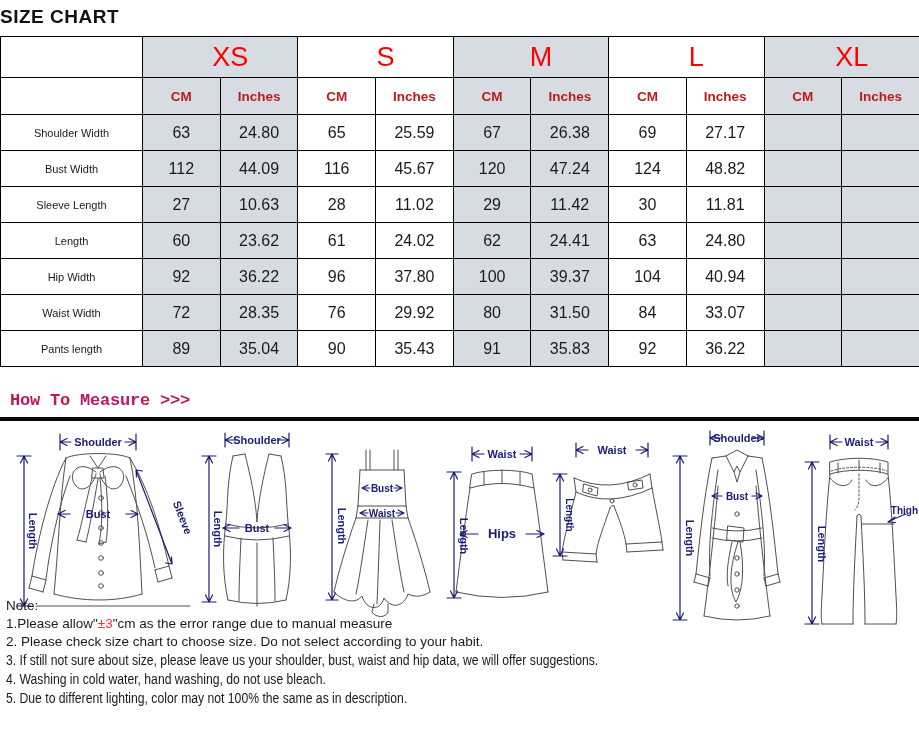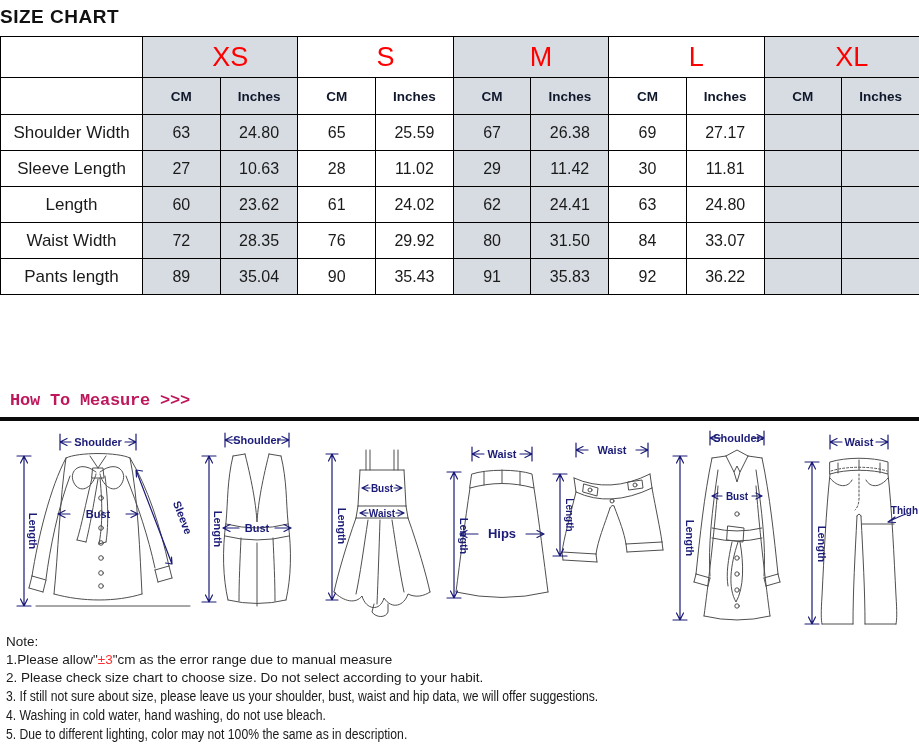--- a/index.html
+++ b/index.html
@@ -1,33 +1,33 @@
 <!DOCTYPE html>
 <html><head>
 <meta charset="utf-8">
 <style>
   * { box-sizing: border-box; margin: 0; padding: 0; }
   html,body { width: 919px; height: 752px; background: #ffffff; font-family: "Liberation Sans", sans-serif; position: relative; overflow: hidden; }
   .page-title { position: absolute; top: 6px; left: 0; width: 919px; text-align: left; font-size: 19px; font-weight: bold; color: #111; letter-spacing: .5px; }
   table.size-table { position: absolute; top: 36px; left: 0; width: 919px; border-collapse: collapse; table-layout: fixed; }
   table.size-table td { border: 1px solid #000; text-align: center; vertical-align: middle; overflow: hidden; background: #fff; }
   tr.size-row td { height: 41px; font-size: 27px; color: #ff0000; padding-left: 20px; }
-  tr.unit-row td { height: 37px; font-size: 13.5px; font-weight: bold; color: #0f172a; }
+  tr.unit-row td { height: 37px; font-size: 13.5px; font-weight: bold; color: #b91c1c; }
   tr.data-row td { height: 36px; font-size: 16px; color: #1a1a1a; }
-  tr.data-row td.rl { font-size: 17px; }
+  tr.data-row td.rl { font-size: 11px; }
   td.sh { background: #d7dce3 !important; }
   .htm-heading { position: absolute; top: 391px; left: 10px; font-size: 17px; font-weight: bold; color: #be185d; letter-spacing: -0.2px; font-family: Liberation Mono, monospace; }
   .divider { position: absolute; top: 417px; left: 0; width: 919px; height: 4px; background: #0a0a0a; }
   .figures { position: absolute; top: 426px; left: 0; width: 919px; height: 206px; padding-left: 22px; }
   .figures svg { position: absolute; top: 0; }
   .g { stroke: #4f4f4f; fill: none; stroke-width: 1; stroke-linecap: round; stroke-linejoin: round; }
   .a { stroke: #1b1b78; fill: none; stroke-width: 1.2; stroke-linecap: round; }
   .t { fill: #1b1b78; font-family: "Liberation Sans", sans-serif; font-size: 11px; font-weight: bold; text-anchor: middle; }
   .t.small { font-size: 10px; }
-  .notes { position: absolute; top: 633px; left: 6px; width: 910px; font-size: 13.5px; color: #1a1a1a; }
+  .notes { position: absolute; top: 597px; left: 6px; width: 910px; font-size: 13.5px; color: #1a1a1a; }
   .notes p { line-height: 18px; white-space: nowrap; }
   .red { color: #ff2d2d; }
   .cond > span { display: inline-block; transform: scaleX(0.87); transform-origin: 0 50%; font-size: 14px; white-space: nowrap; }
 </style>
 </head>
 <body>
 
 <div class="page-title">SIZE CHART</div>
 
 <table class="size-table">
@@ -73,20 +73,33 @@
     <td>65</td>
     <td>25.59</td>
     <td class="sh">67</td>
     <td class="sh">26.38</td>
     <td>69</td>
     <td>27.17</td>
     <td class="sh"></td>
     <td class="sh"></td>
   </tr>
   <tr class="data-row">
+    <td class="rl">Bust Width</td>
+    <td class="sh">112</td>
+    <td class="sh">44.09</td>
+    <td>116</td>
+    <td>45.67</td>
+    <td class="sh">120</td>
+    <td class="sh">47.24</td>
+    <td>124</td>
+    <td>48.82</td>
+    <td class="sh"></td>
+    <td class="sh"></td>
+  </tr>
+  <tr class="data-row">
     <td class="rl">Sleeve Length</td>
     <td class="sh">27</td>
     <td class="sh">10.63</td>
     <td>28</td>
     <td>11.02</td>
     <td class="sh">29</td>
     <td class="sh">11.42</td>
     <td>30</td>
     <td>11.81</td>
     <td class="sh"></td>
@@ -95,20 +108,33 @@
   <tr class="data-row">
     <td class="rl">Length</td>
     <td class="sh">60</td>
     <td class="sh">23.62</td>
     <td>61</td>
     <td>24.02</td>
     <td class="sh">62</td>
     <td class="sh">24.41</td>
     <td>63</td>
     <td>24.80</td>
+    <td class="sh"></td>
+    <td class="sh"></td>
+  </tr>
+  <tr class="data-row">
+    <td class="rl">Hip Width</td>
+    <td class="sh">92</td>
+    <td class="sh">36.22</td>
+    <td>96</td>
+    <td>37.80</td>
+    <td class="sh">100</td>
+    <td class="sh">39.37</td>
+    <td>104</td>
+    <td>40.94</td>
     <td class="sh"></td>
     <td class="sh"></td>
   </tr>
   <tr class="data-row">
     <td class="rl">Waist Width</td>
     <td class="sh">72</td>
     <td class="sh">28.35</td>
     <td>76</td>
     <td>29.92</td>
     <td class="sh">80</td>

